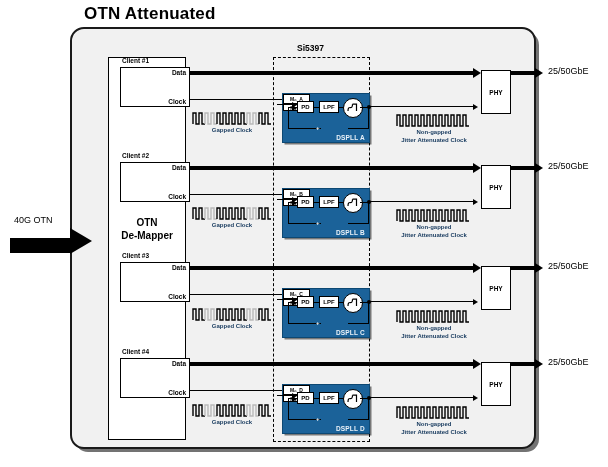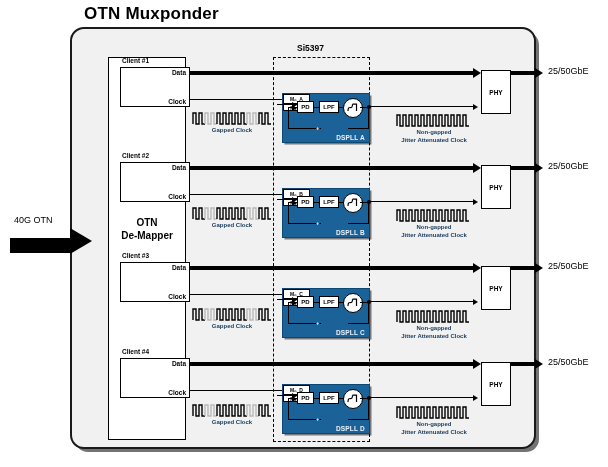--- a/index.html
+++ b/index.html
@@ -123,21 +123,21 @@
     width:30px;height:44px;background:#fff;border:1.5px solid #000;
     box-sizing:border-box;display:flex;align-items:center;
     justify-content:center;font-size:6.5px;font-weight:bold;color:#000;
   }
   .out-label{font-size:9px;color:#000;}
 </style>
 </head>
 <body>
 
 <div class="abs" id="muxponder-box"></div>
-<div class="abs" id="muxponder-title">OTN Muxponder</div>
+<div class="abs" id="muxponder-title">OTN Attenuated</div>
 
 <div class="abs" id="otn-in-label">40G OTN</div>
 <div class="abs" id="otn-in-shaft"></div>
 <div class="abs" id="otn-in-head"></div>
 
 <div class="abs" id="demapper-box"></div>
 <div class="abs" id="demapper-label">
   <div>OTN</div>
   <div>De-Mapper</div>
 </div>

